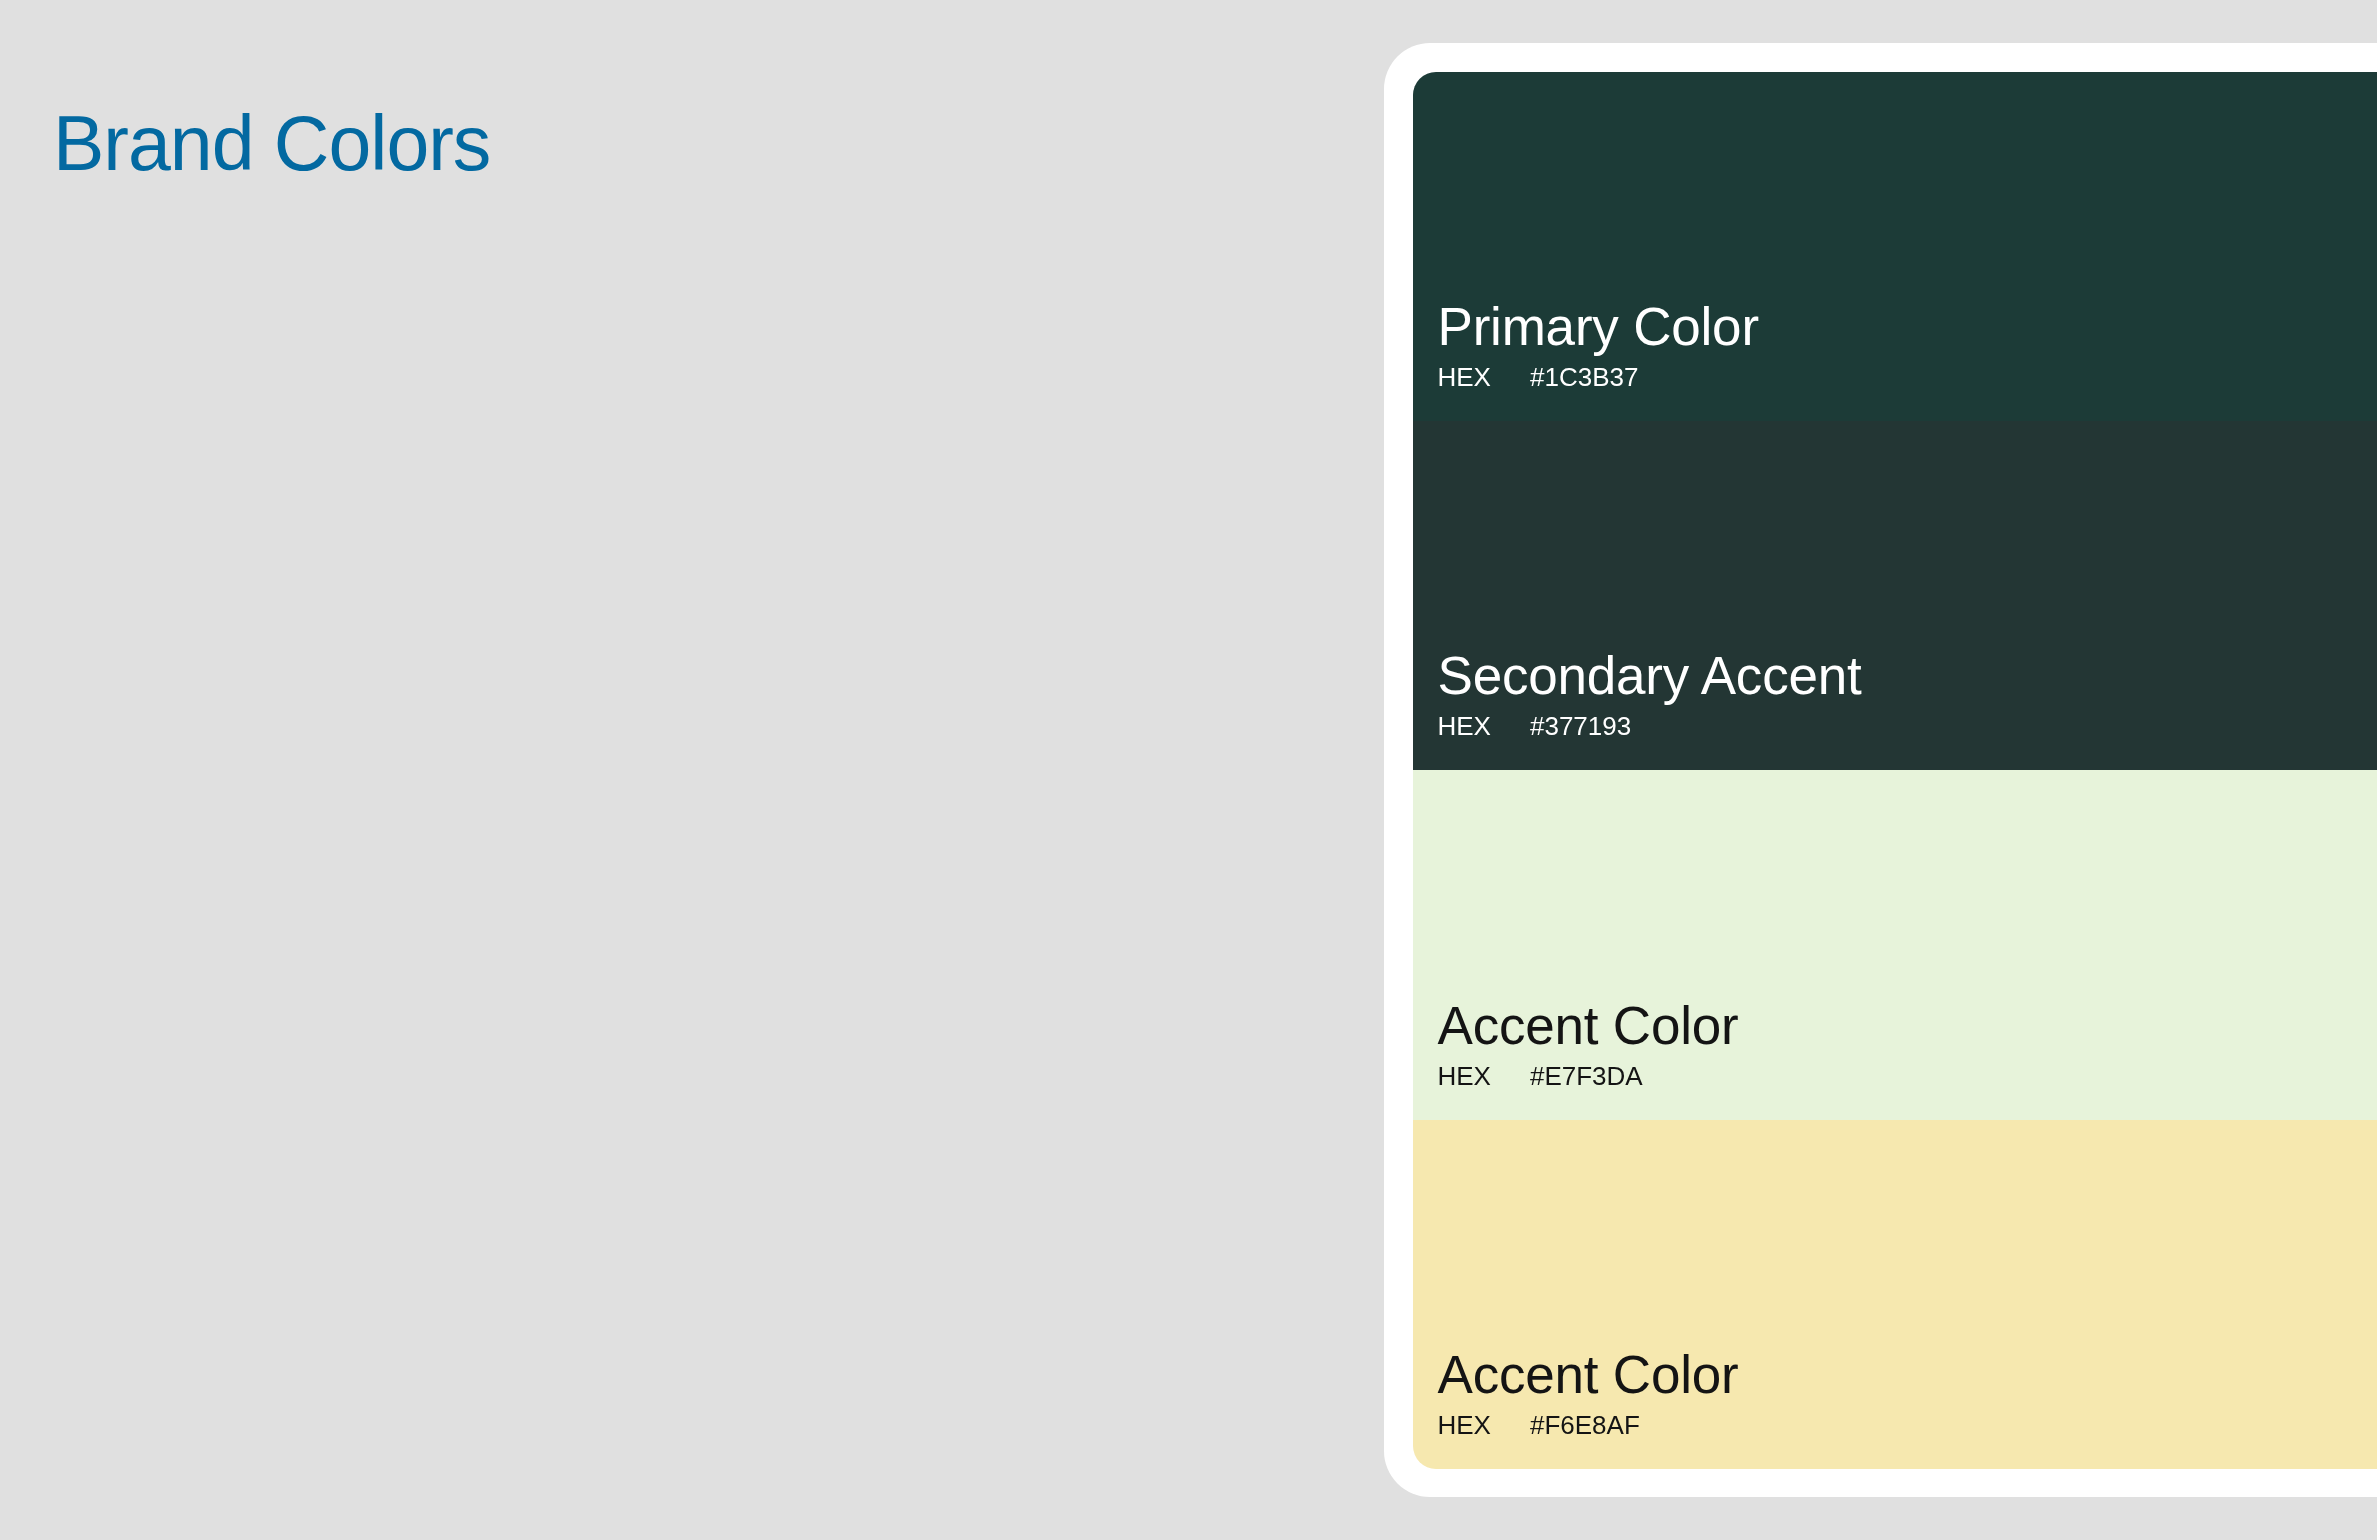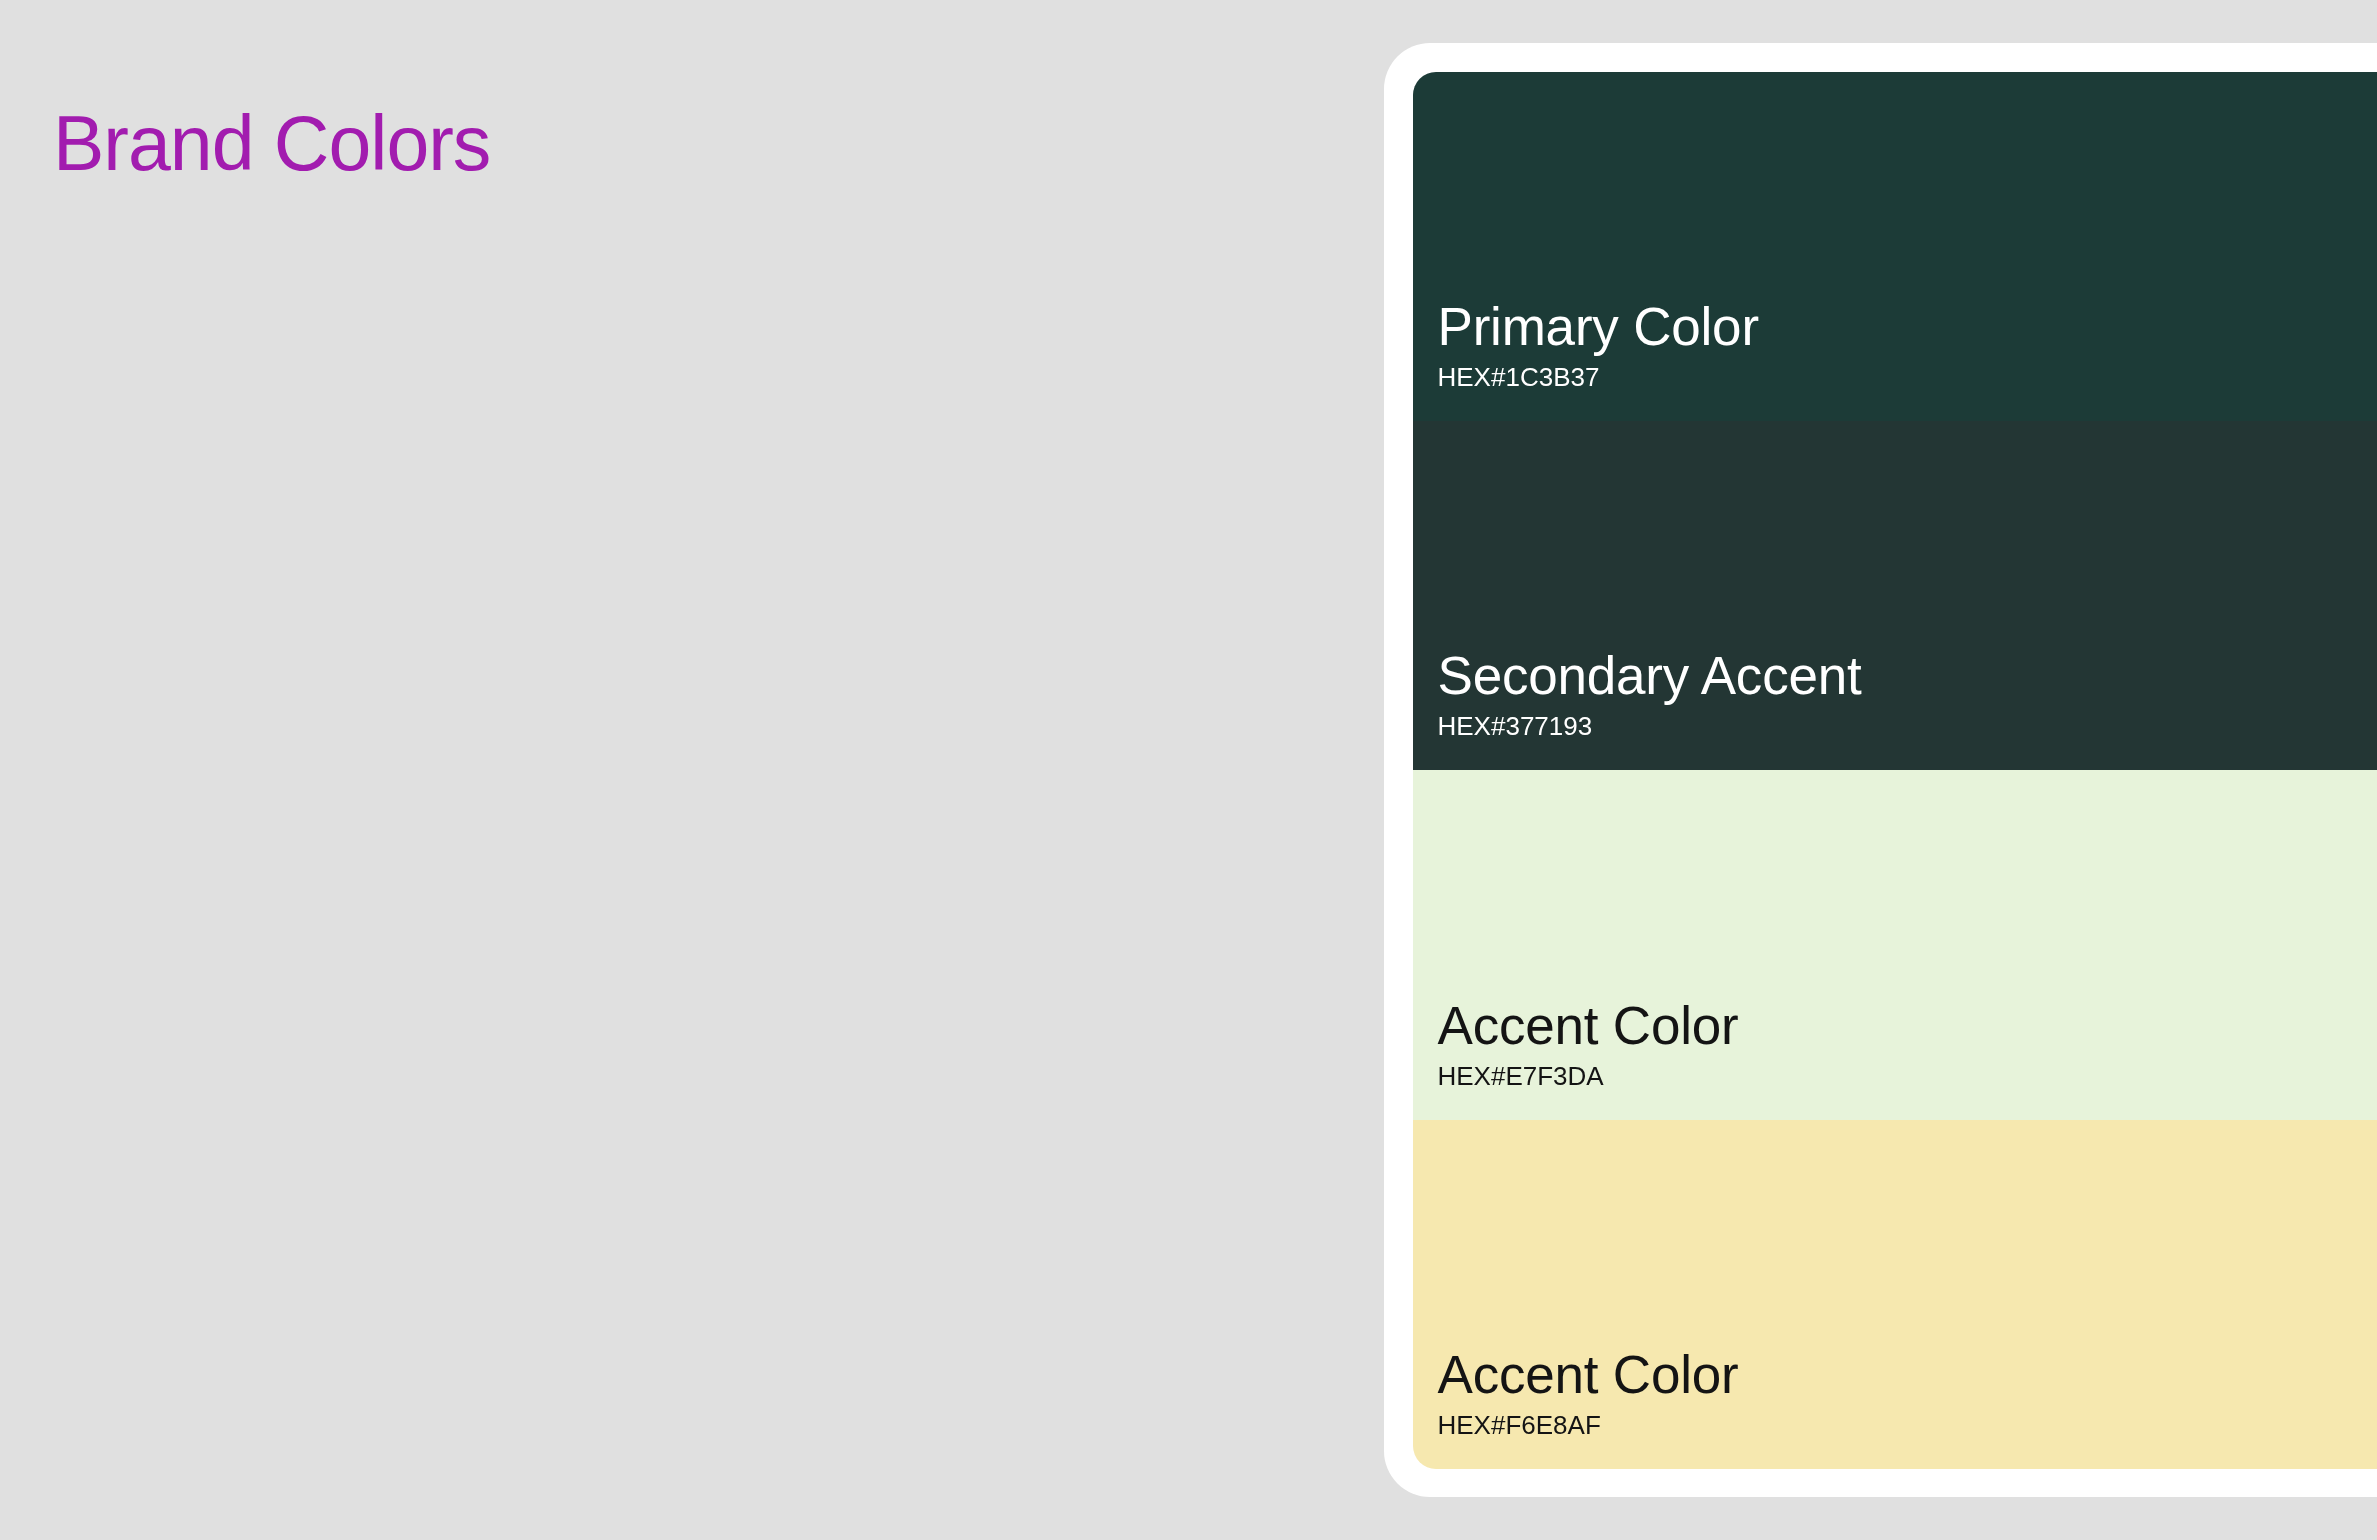--- a/index.html
+++ b/index.html
@@ -82,26 +82,27 @@
     letter-spacing: 0px;
   }
 
   .swatch-hex-label {
     display: inline-block;
     margin-right: 0;
   }
 
   .swatch-hex-value {
     display: inline-block;
+    margin-left: 39px;
   }
 </style>
 </head>
 <body style="background: rgb(224, 224, 224);">
 
-<h1 id="page-title" style="color: #a21caf;">Brand Colors</h1>
+<h1 id="page-title" style="color: #0369a1;">Brand Colors</h1>
 
 <div id="palette-card" style="background: rgb(255, 255, 255);">
   <div id="swatch-stack">
 
     <div class="swatch" style="background: rgb(28, 59, 55); color: rgb(255, 255, 255);">
       <div class="swatch-text">
         <span class="swatch-name">Primary Color</span>
         <span class="swatch-hex-row">
           <span class="swatch-hex-label">HEX</span><span class="swatch-hex-value">#1C3B37</span>
         </span>

